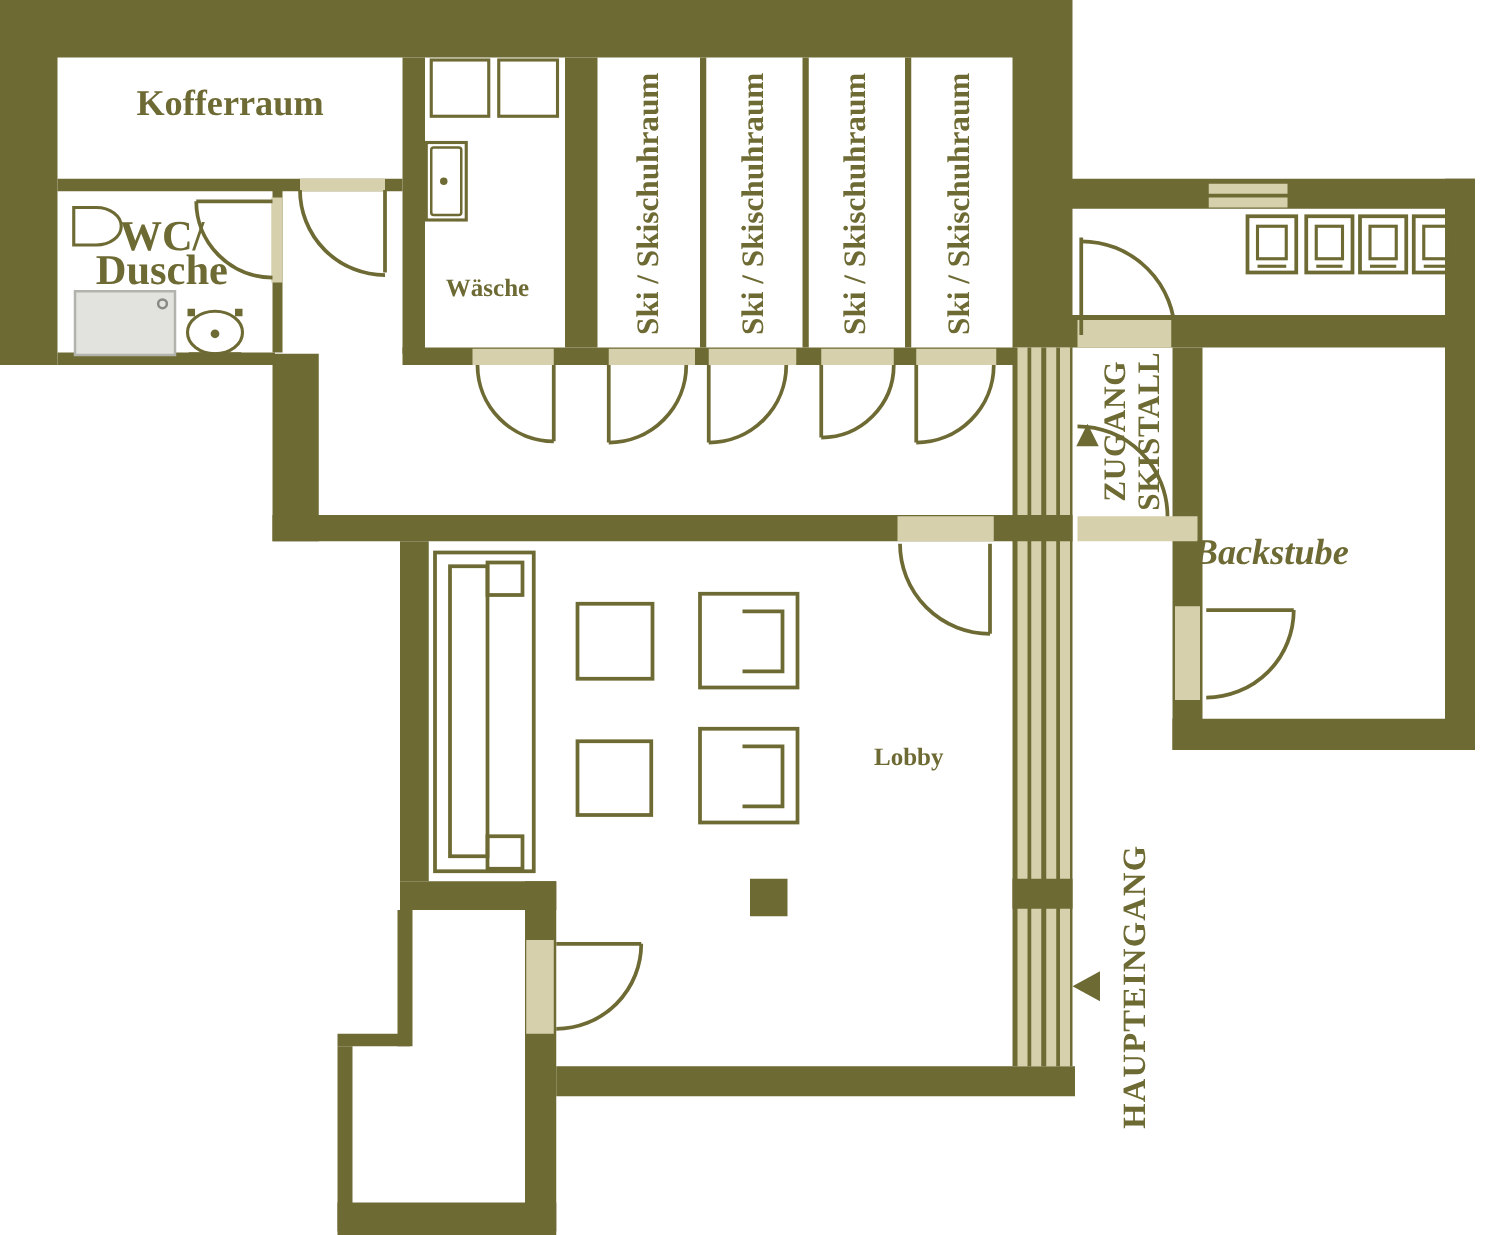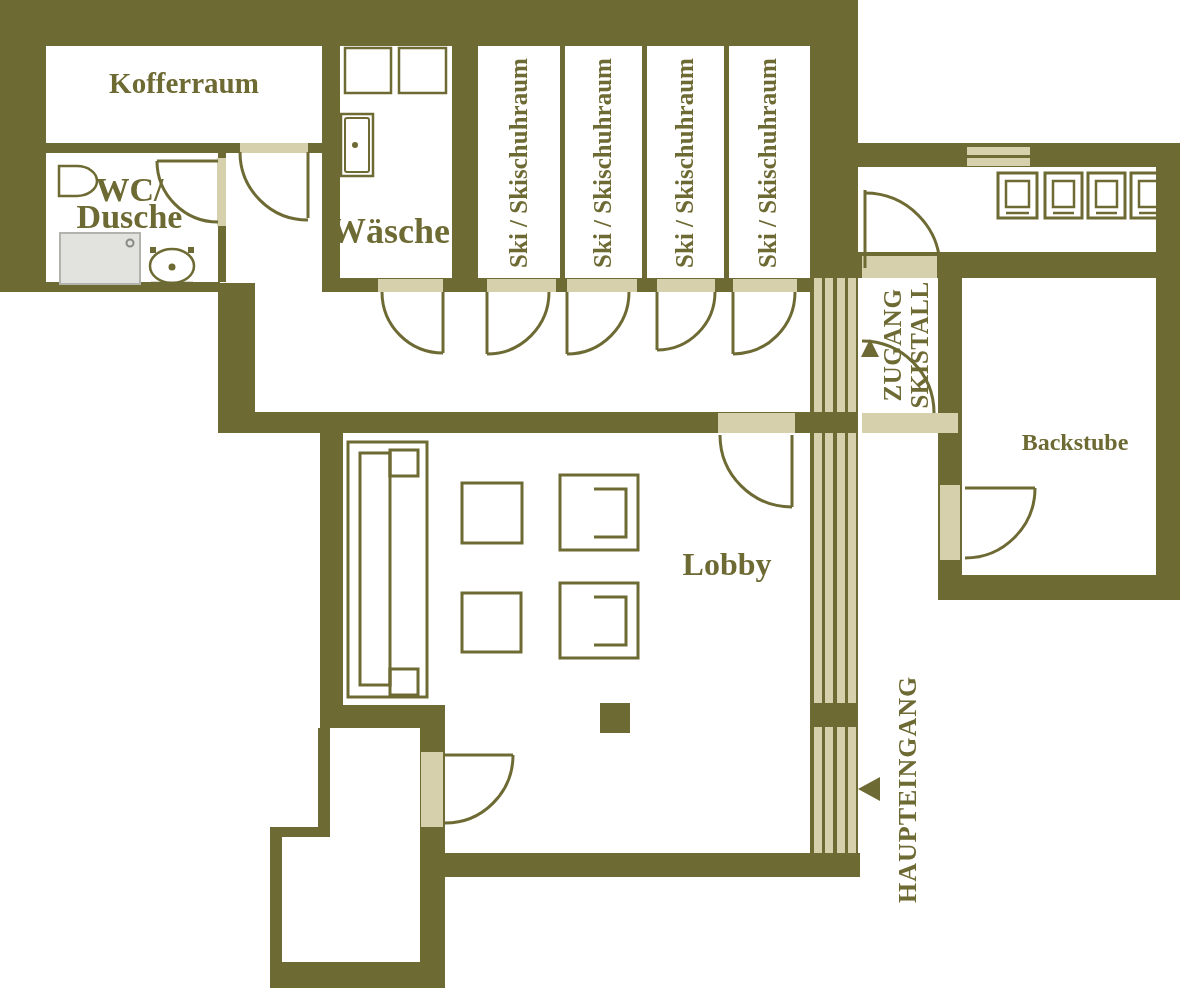--- a/index.html
+++ b/index.html
@@ -2,25 +2,25 @@
 <html><head>
 <meta charset="utf-8">
 <style>
   html,body{margin:0;padding:0;background:#ffffff;}
   #plan{position:relative;width:1200px;height:988px;background:#ffffff;overflow:hidden;}
   #plan svg{position:absolute;left:0;top:0;}
   .lbl{position:absolute;font-family:"Liberation Serif","DejaVu Serif",serif;
        font-weight:bold;color:#6e6a34;text-align:center;white-space:nowrap;}
   .lbl-kofferraum{left:59px;top:68px;width:250px;font-size:29px;line-height:30px;}
   .lbl-wc{left:57px;top:176px;width:145px;font-size:34px;line-height:27px;}
-  .lbl-waesche{left:315px;top:217px;width:150px;font-size:36px;line-height:29px;}
+  .lbl-waesche{left:315px;top:217px;width:150px;font-size:20px;line-height:29px;}
   .lbl-ski{width:236px;height:30px;font-size:25px;line-height:30px;transform:rotate(-90deg);top:148px;}
   .lbl-ski0{left:401px;} .lbl-ski1{left:485px;} .lbl-ski2{left:567px;} .lbl-ski3{left:650px;}
-  .lbl-lobby{left:657px;top:550px;width:140px;font-size:32px;line-height:29px;}
-  .lbl-backstube{left:975px;top:427px;width:200px;font-size:24px;line-height:30px;}
+  .lbl-lobby{left:657px;top:592px;width:140px;font-size:20px;line-height:29px;}
+  .lbl-backstube{left:917px;top:427px;width:200px;font-size:29px;line-height:30px;font-style:italic;}
   .lbl-zugang{left:831px;top:318px;width:150px;height:54px;font-size:25px;line-height:27px;
               transform:rotate(-90deg);letter-spacing:.5px;}
   .lbl-haupteingang{left:798px;top:779px;width:220px;height:28px;font-size:26px;line-height:28px;
               transform:rotate(-90deg);letter-spacing:1px;}
 </style>
 </head>
 <body>
 
 <div id="plan">
 

